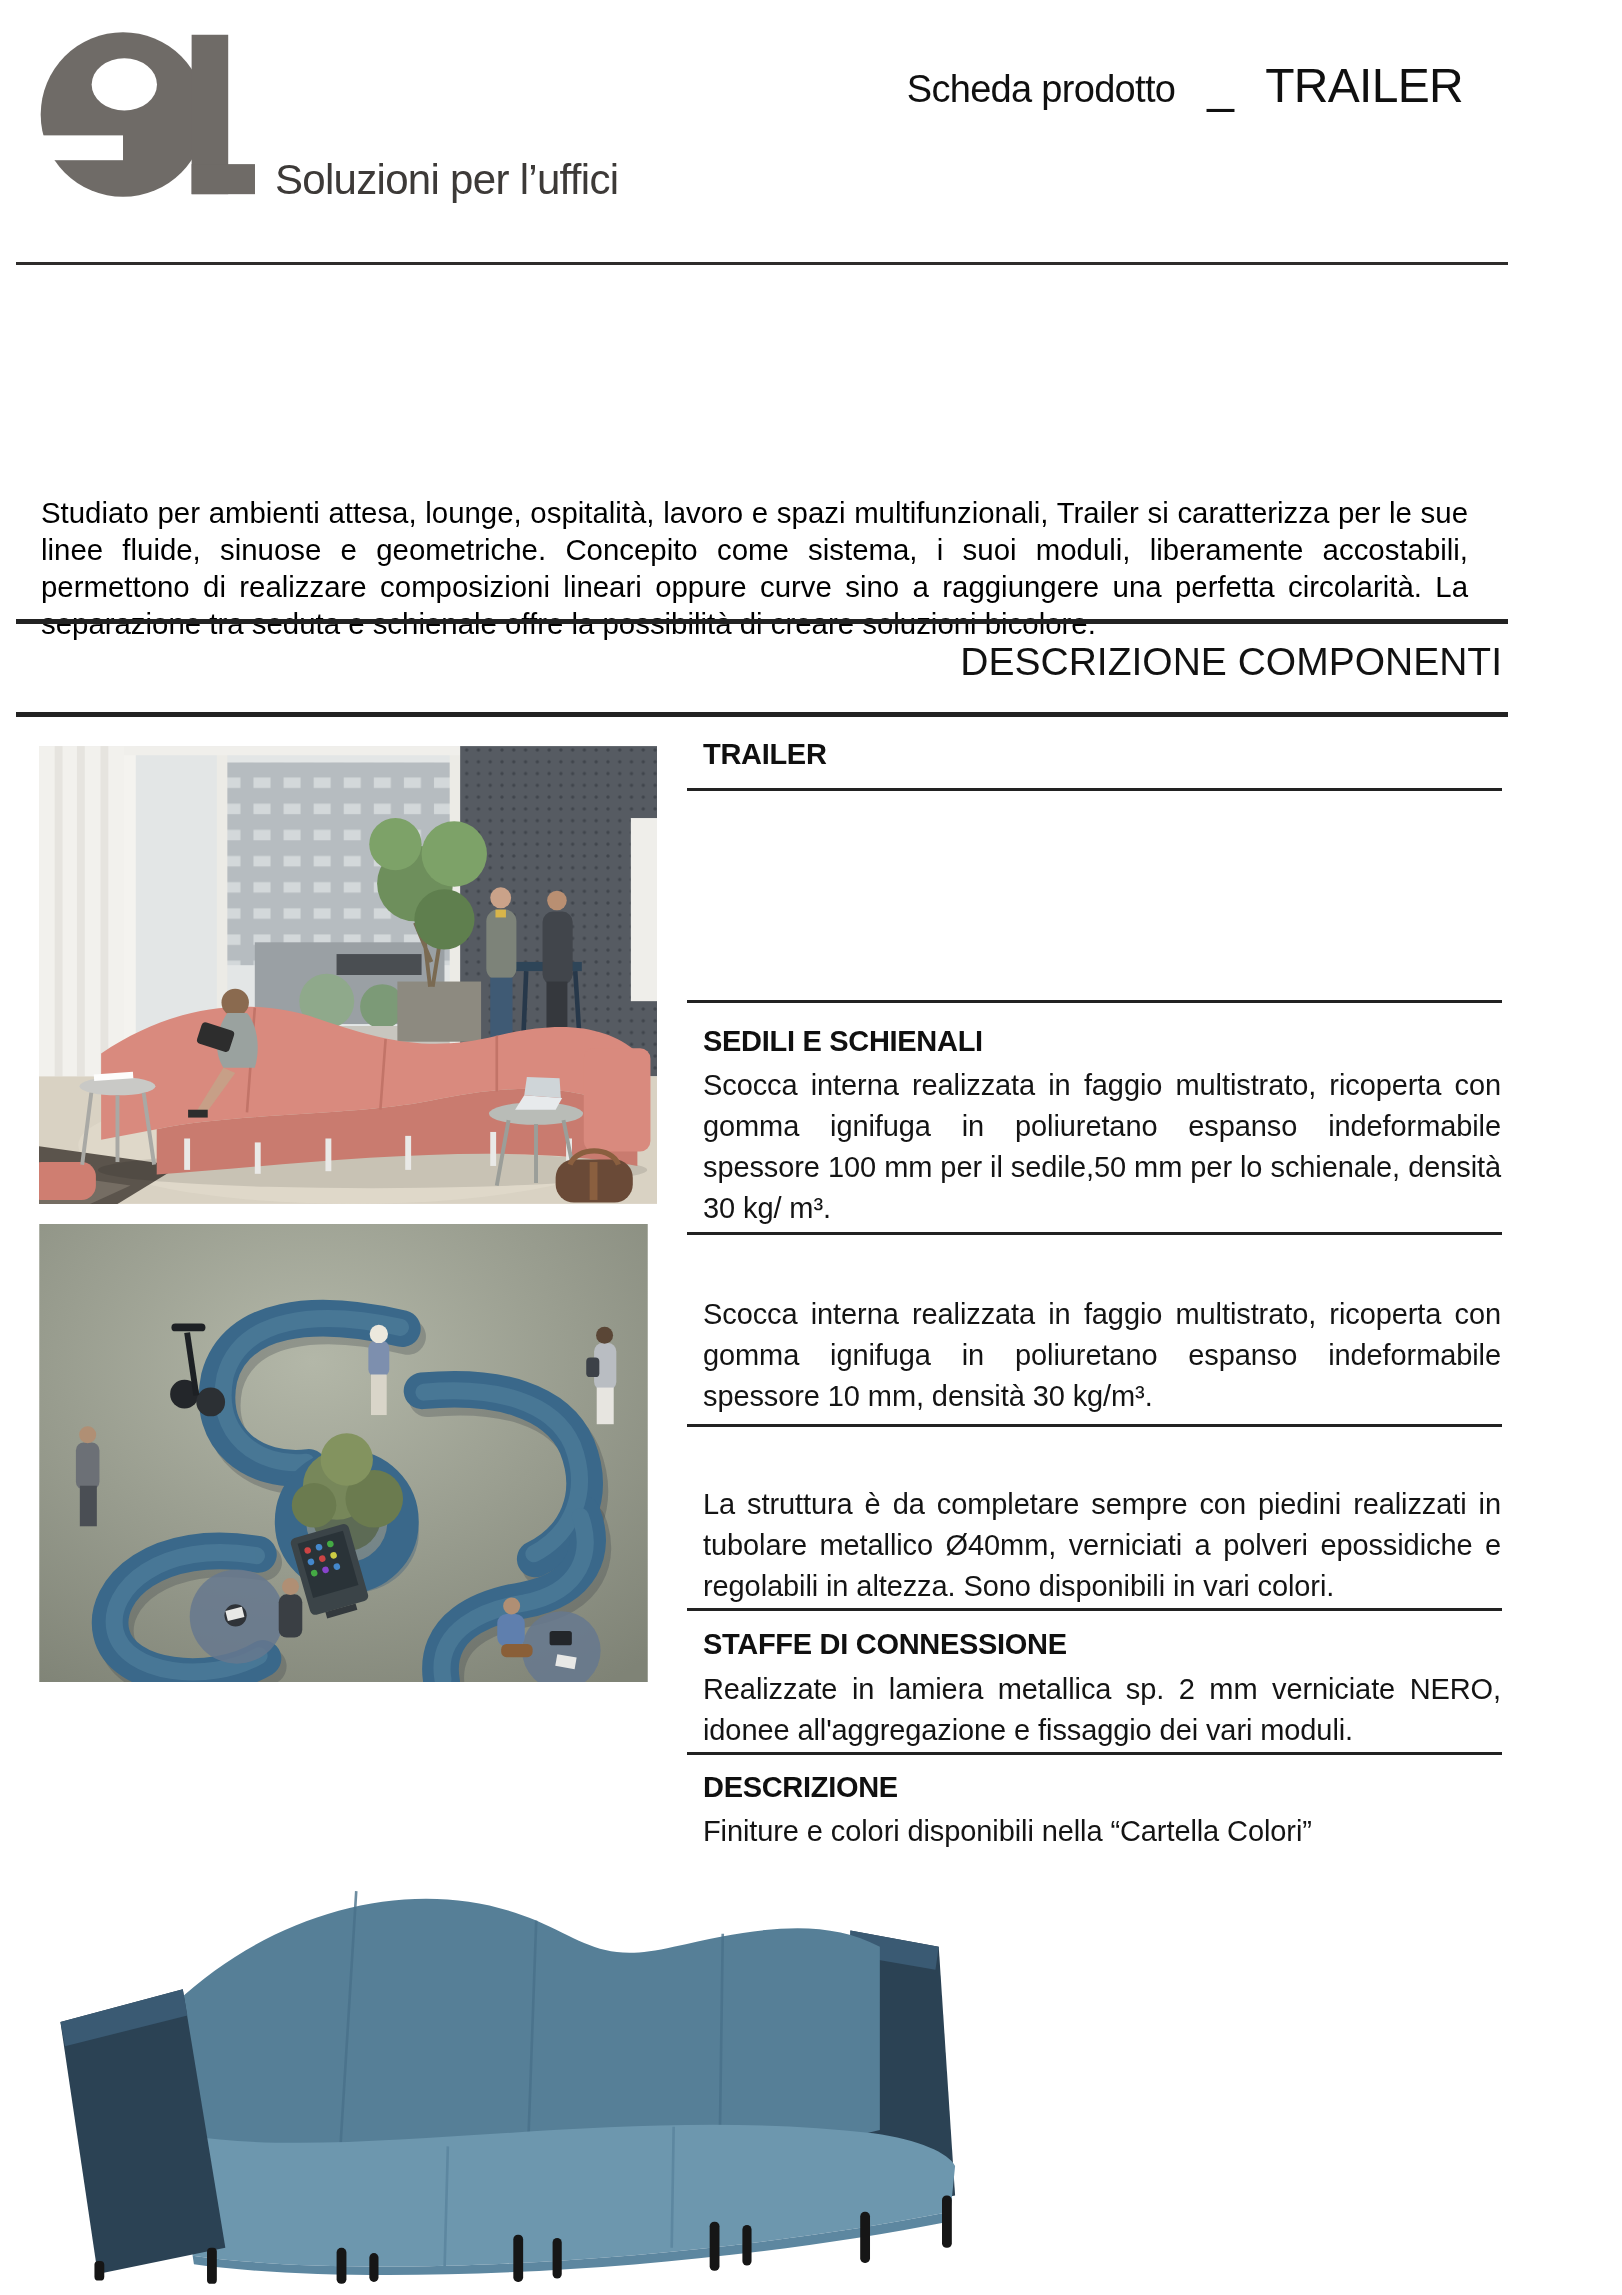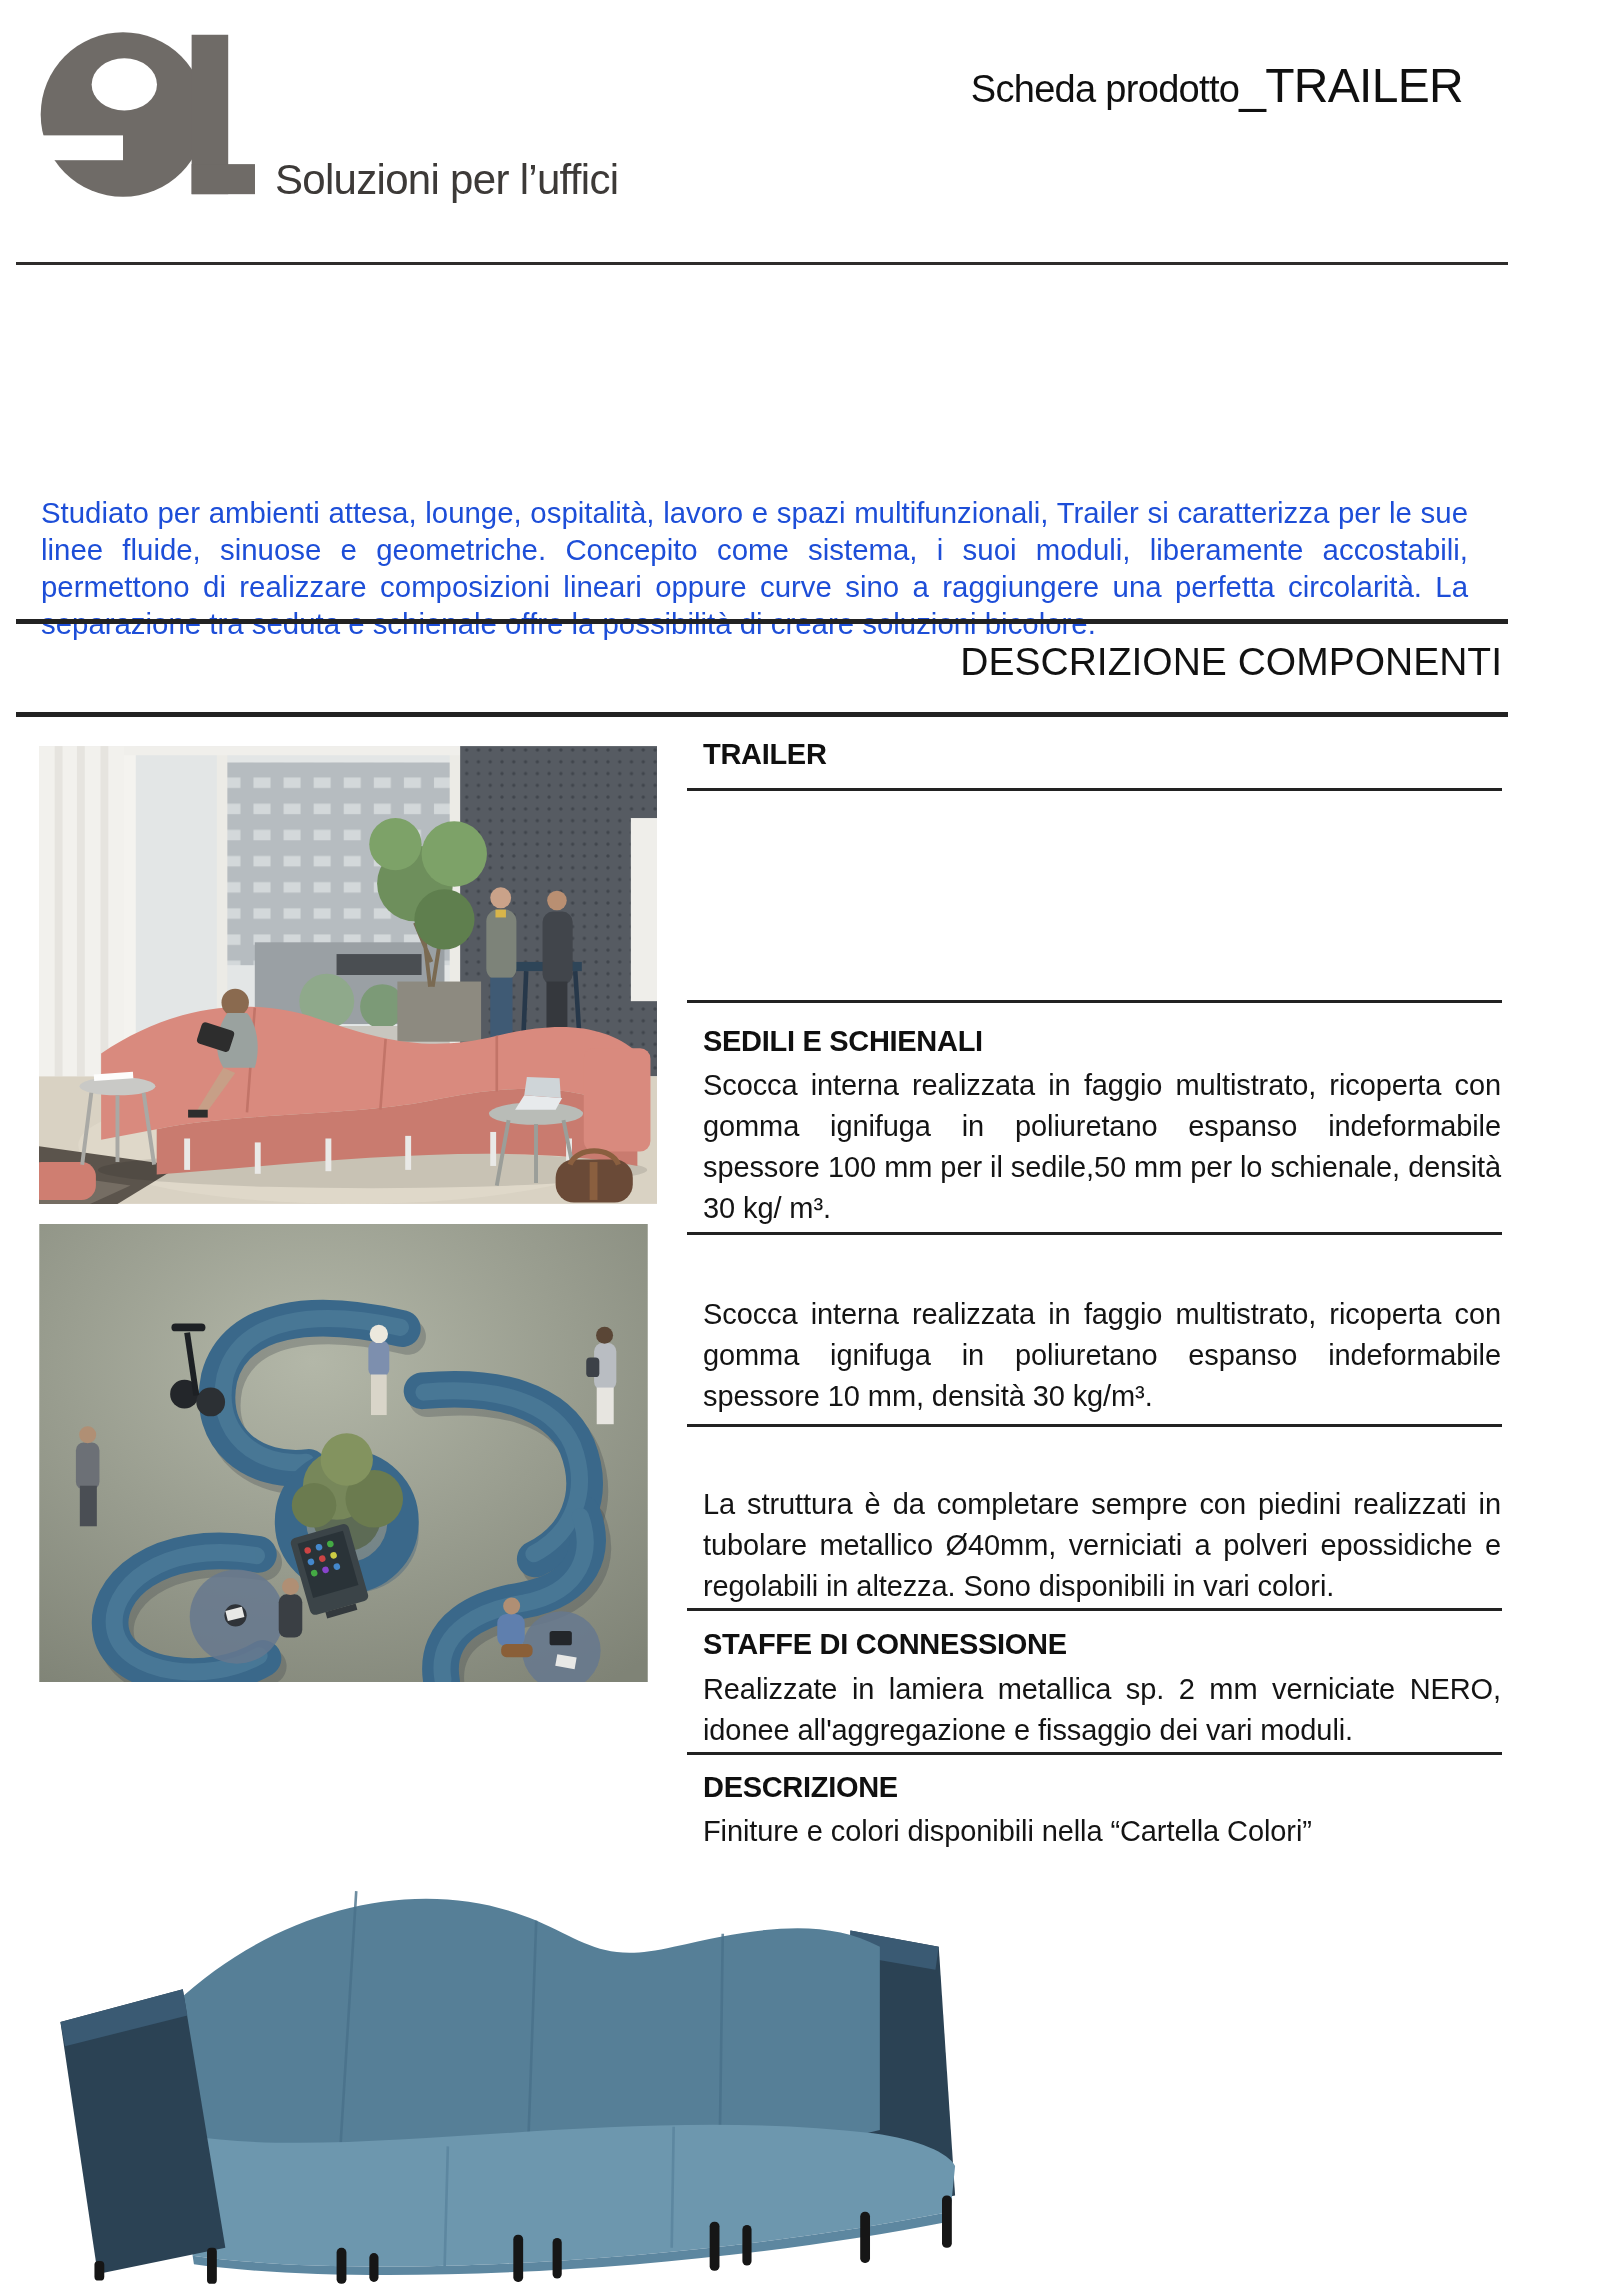--- a/index.html
+++ b/index.html
@@ -8,33 +8,33 @@
     font-family:"Liberation Sans", sans-serif;color:#161616;
   }
   
   .logo-svg{position:absolute;left:25px;top:23px;width:230px;height:196px;}
   .tagline{
     position:absolute;left:275px;top:156px;font-size:42px;letter-spacing:-0.7px;
     color:#3d3a38;white-space:nowrap;
   }
   .doc-title{
     position:absolute;top:58px;right:160px;display:flex;align-items:baseline;
-    white-space:nowrap;color:#101010;
+    white-space:nowrap;color:#101010;gap:32px;
   }
   .doc-title .prefix{font-size:38px;letter-spacing:-0.7px;}
   .doc-title .sep{font-size:48px;letter-spacing:-0.7px;}
   .doc-title .product{font-size:48px;letter-spacing:-0.7px;}
   .rule{position:absolute;background:#2e2c2b;}
   .rule-header{left:16.4px;top:262px;width:1492px;height:2.6px;}
   .rule-intro{left:16.4px;top:619px;width:1492px;height:4.6px;background:#222;}
   .rule-band{left:16.4px;top:712px;width:1492px;height:4.6px;background:#222;}
   
   .intro{
     position:absolute;left:41px;top:465px;width:1427px;
-    font-size:29.4px;line-height:37px;text-align:justify;color:#1d4ed8;
+    font-size:29.4px;line-height:37px;text-align:justify;color:#000000;
   }
   .band-title{
     position:absolute;top:640px;right:121px;font-size:39px;color:#121212;
     letter-spacing:0;white-space:nowrap;margin-left:15px;
   }
   
   .sec-rule{position:absolute;left:687px;width:815px;height:3.3px;background:#222;}
   .sec-head{
     position:absolute;left:703px;width:798px;font-size:29px;font-weight:bold;
     color:#101010;letter-spacing:-0.3px;white-space:nowrap;

